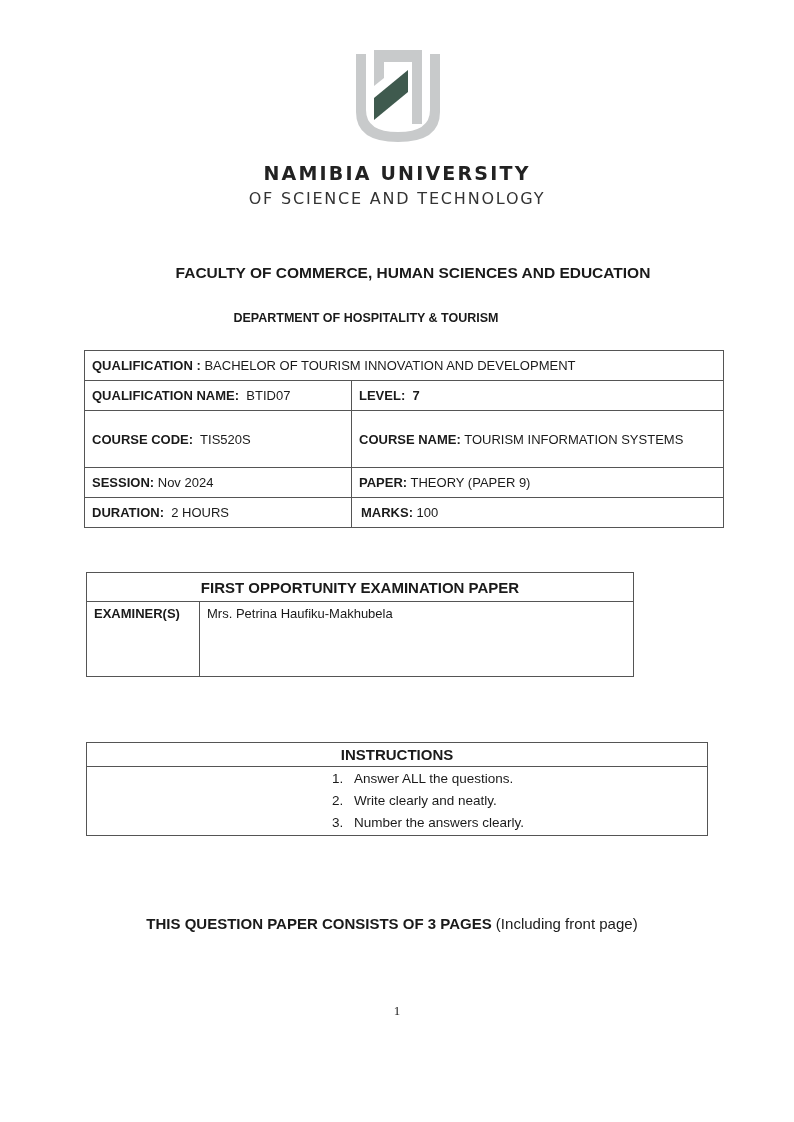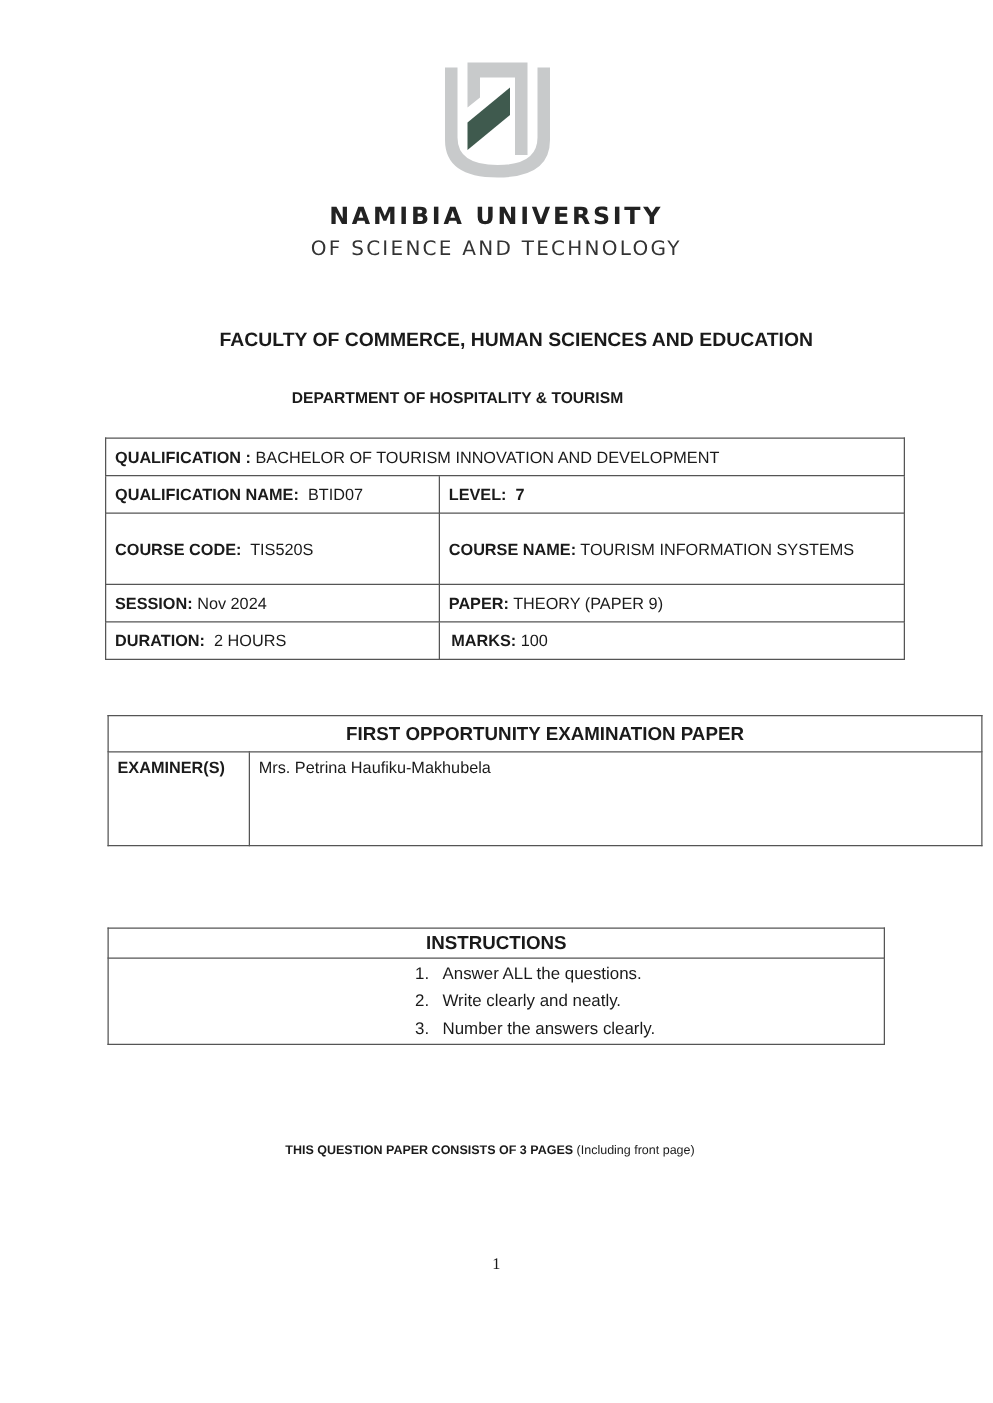--- a/index.html
+++ b/index.html
@@ -26,34 +26,34 @@
   .department {
     left: 0; width: 732px; top: 311px; text-align: center;
     font-size: 12.5px; font-weight: bold; color: #1a1a1a;
   }
   table { border-collapse: collapse; font-size: 13px; }
   td { border: 1px solid #555; padding: 0 7px; vertical-align: middle; }
   b { font-weight: bold; }
   .qual-table { left: 84px; top: 350px; width: 640px; }
   .qual-table td { height: 29px; }
   .qual-table tr.tall td { height: 56px; }
-  .exam-table { left: 86px; top: 572px; width: 700px; }
+  .exam-table { left: 86px; top: 572px; width: 548px; }
   .exam-table td { height: 28px; }
   .exam-table .head { text-align: center; font-weight: bold; font-size: 15px; height: 28px; }
   .exam-table .examiner td { height: 70px; vertical-align: top; padding-top: 4px; }
   .exam-table .label { width: 98px; font-weight: bold; }
   .exam-table .mod-label { vertical-align: bottom; padding-bottom: 3px; }
   .exam-table .mod-val { vertical-align: top; padding-top: 3px; }
   .instr-table { left: 86px; top: 742px; width: 622px; padding-left: 18px; }
   .instr-table .head { text-align: center; font-weight: bold; font-size: 15px; height: 23px; }
   .instr-table .body { height: 68px; padding: 0; border-radius: 27px; }
   .instr-list { margin: 0; padding: 0 0 0 245px; list-style: none; font-size: 13.5px; line-height: 22px; }
   .instr-list li span.num { display: inline-block; width: 22px; }
   .footer-note {
-    left: 0; width: 784px; top: 915px; text-align: center; font-size: 10px;
+    left: 0; width: 784px; top: 915px; text-align: center; font-size: 15px;
   }
   .page-num {
     left: 0; width: 794px; top: 1003px; text-align: center;
     font-family: "Liberation Serif", serif; font-size: 13px;
   }
 </style>
 </head>
 <body>
 
 <div class="abs logo">

